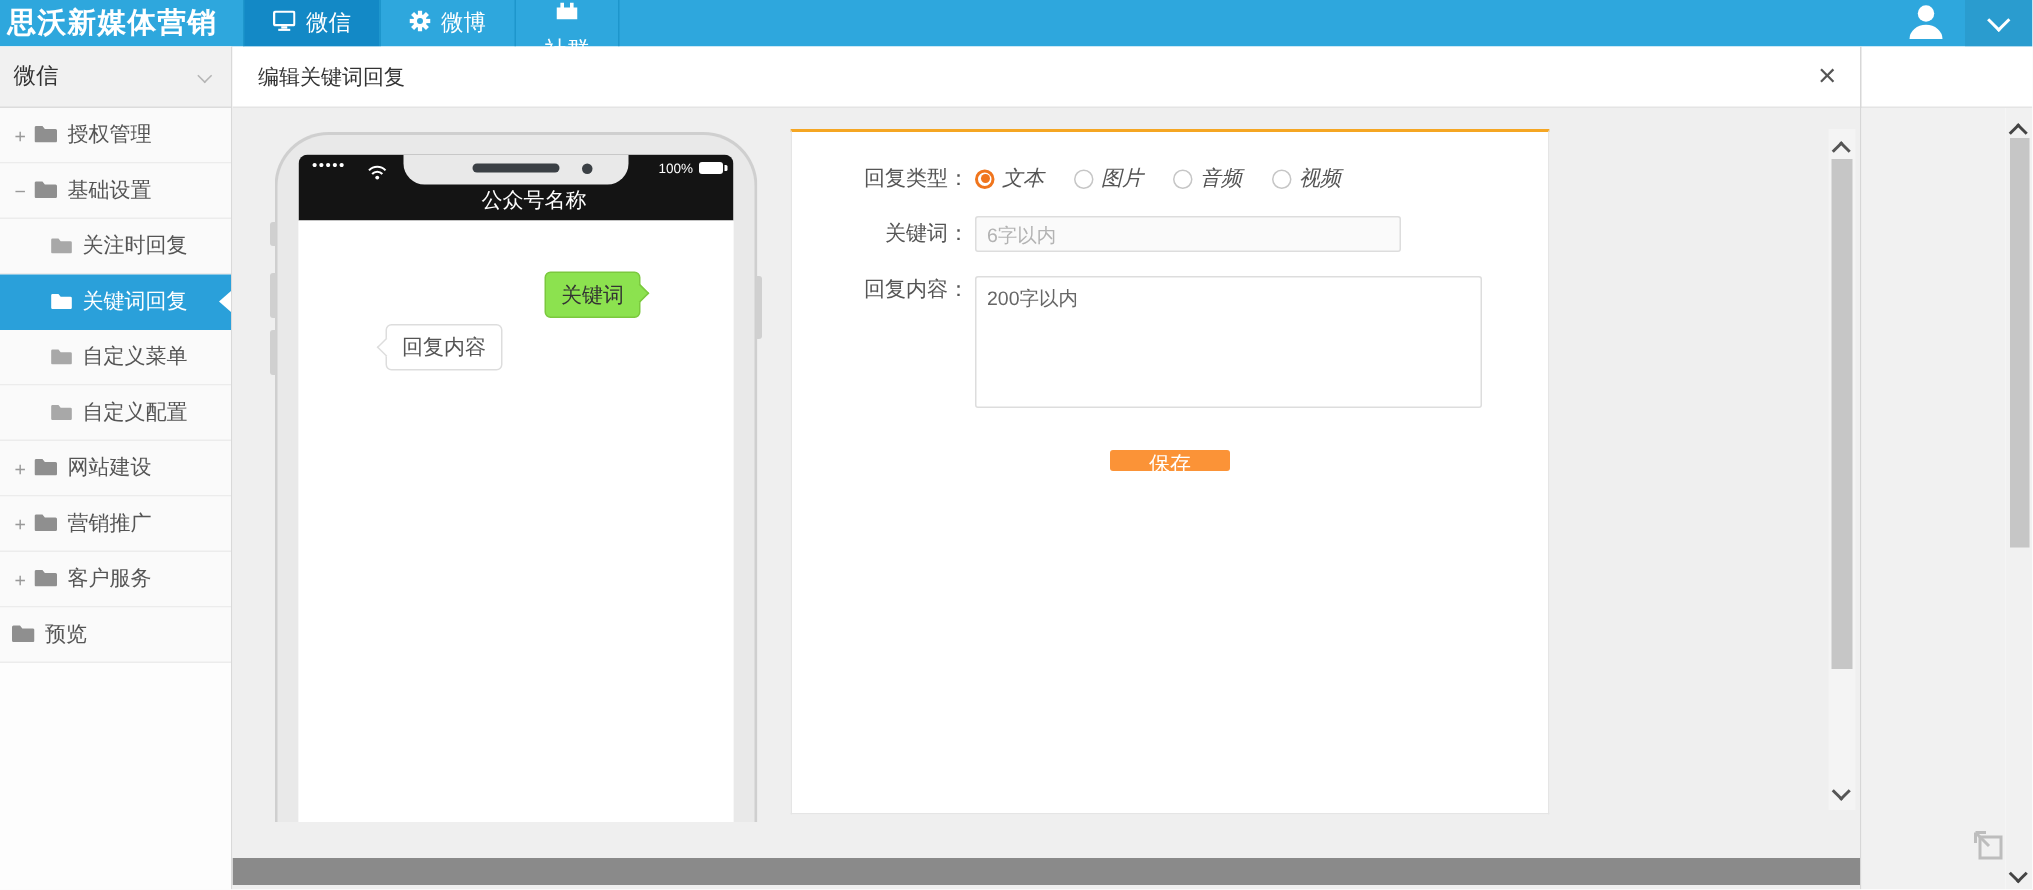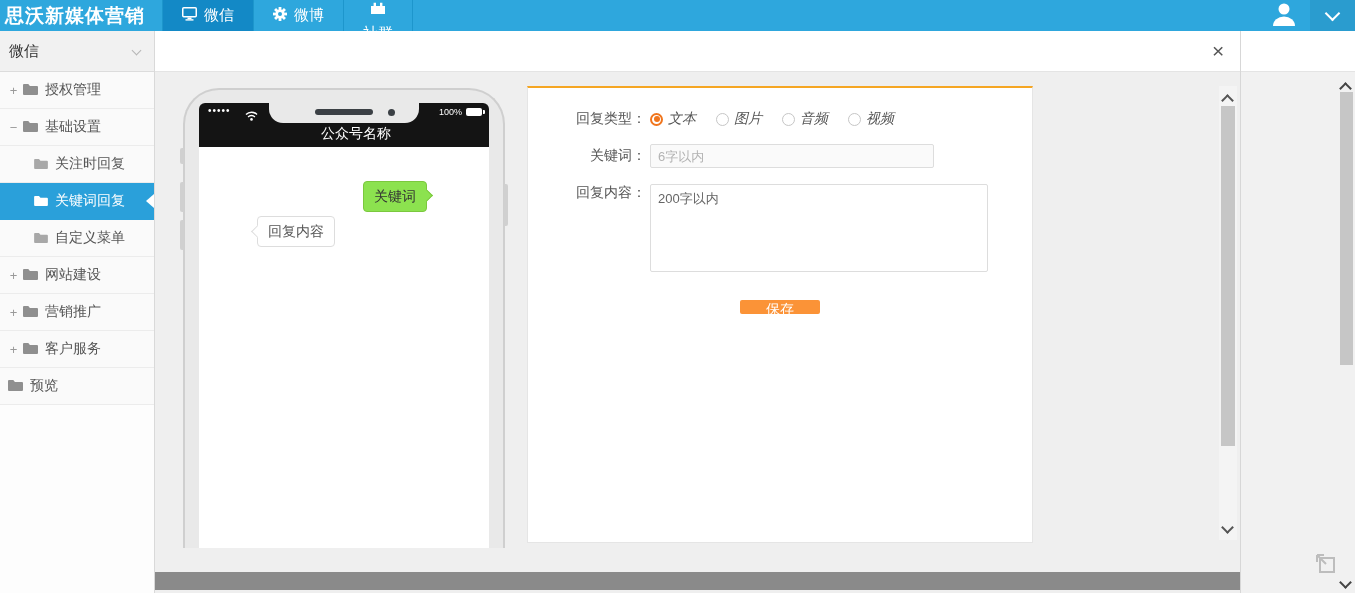--- a/index.html
+++ b/index.html
@@ -189,20 +189,26 @@
           </svg></span>
       <span>关键词回复</span>
       <span class="notch"></span>
     </div>
     <div class="side-item lvl2">
       <span class="folder"><svg width="14" height="11" viewBox="0 0 15 12">
             <path fill="currentColor" d="M0 2 a1 1 0 0 1 1-1 h4.3 l1.6 2 h7.1 a1 1 0 0 1 1 1 v7 a1 1 0 0 1-1 1 H1 a1 1 0 0 1-1-1 z"></path>
           </svg></span>
       <span>自定义菜单</span>
     </div>
+    <div class="side-item lvl2">
+      <span class="folder"><svg width="14" height="11" viewBox="0 0 15 12">
+            <path fill="currentColor" d="M0 2 a1 1 0 0 1 1-1 h4.3 l1.6 2 h7.1 a1 1 0 0 1 1 1 v7 a1 1 0 0 1-1 1 H1 a1 1 0 0 1-1-1 z"></path>
+          </svg></span>
+      <span>自定义配置</span>
+    </div>
     <div class="side-item">
       <span class="toggle">+</span>
       <span class="folder"><svg width="15" height="12" viewBox="0 0 15 12">
             <path fill="currentColor" d="M0 2 a1 1 0 0 1 1-1 h4.3 l1.6 2 h7.1 a1 1 0 0 1 1 1 v7 a1 1 0 0 1-1 1 H1 a1 1 0 0 1-1-1 z"></path>
           </svg></span>
       <span>网站建设</span>
     </div>
     <div class="side-item">
       <span class="toggle">+</span>
       <span class="folder"><svg width="15" height="12" viewBox="0 0 15 12">
@@ -219,20 +225,21 @@
     </div>
     <div class="side-item lvl0">
       <span class="folder" style="margin-left:0;color:#8f8f8f"><svg width="15" height="12" viewBox="0 0 15 12">
             <path fill="currentColor" d="M0 2 a1 1 0 0 1 1-1 h4.3 l1.6 2 h7.1 a1 1 0 0 1 1 1 v7 a1 1 0 0 1-1 1 H1 a1 1 0 0 1-1-1 z"></path>
           </svg></span>
       <span>预览</span>
     </div>
   </div>
 
   <div class="header-band">
+    <span class="modal-title">编辑关键词回复</span>
     <button class="close-btn">×</button>
   </div>
 
   <div class="content">
 
     <div class="phone">
       <span class="side-btn sb-l1"></span>
       <span class="side-btn sb-l2"></span>
       <span class="side-btn sb-l3"></span>
       <span class="side-btn sb-r"></span>

